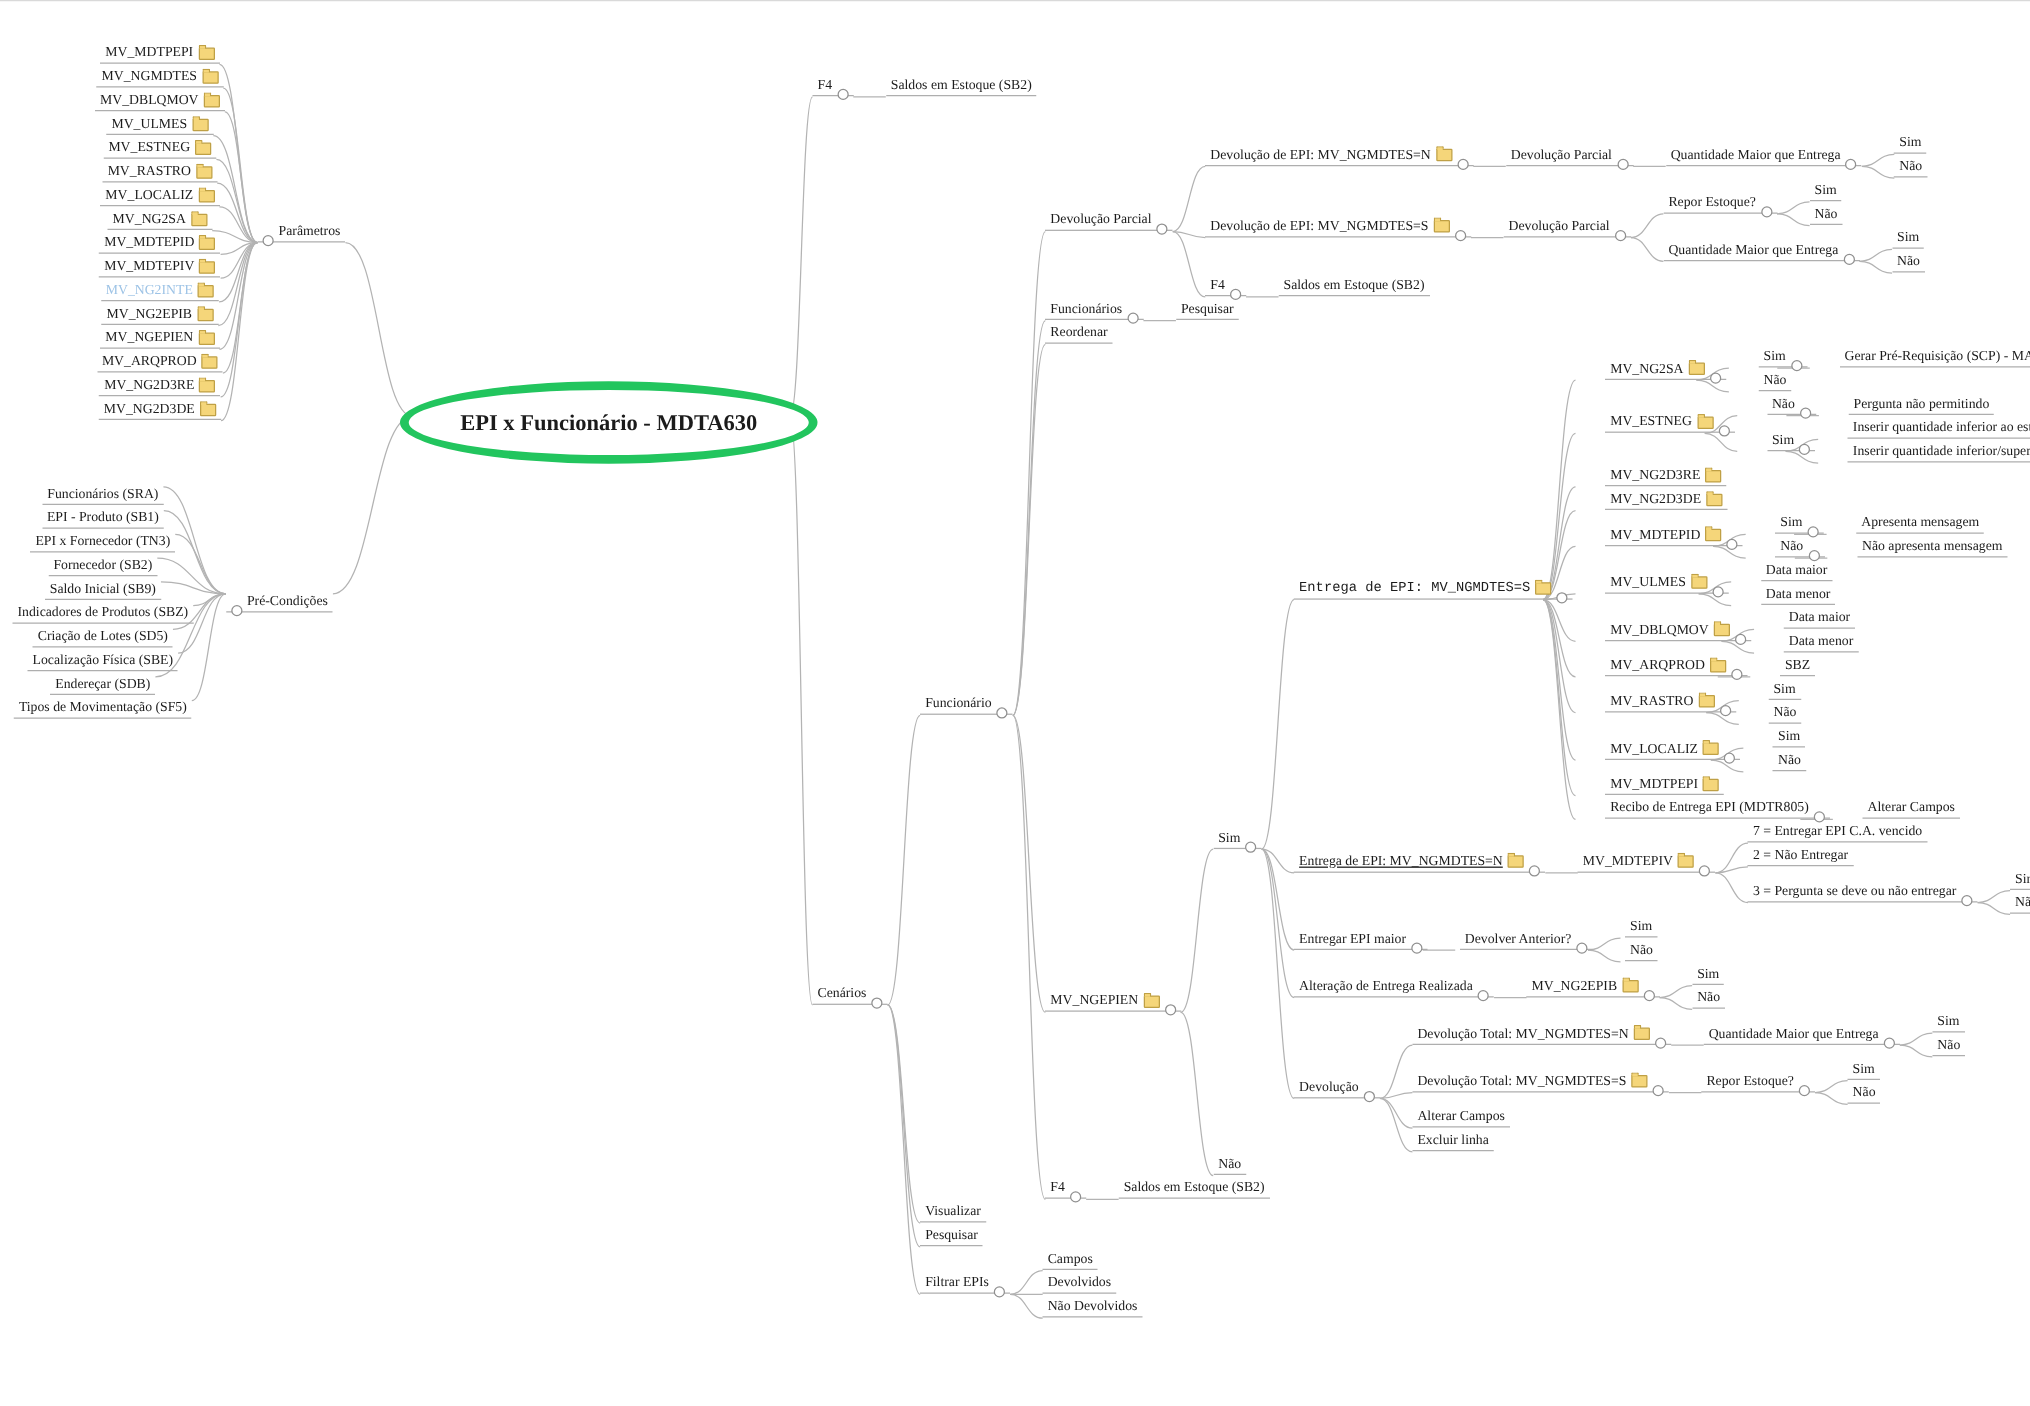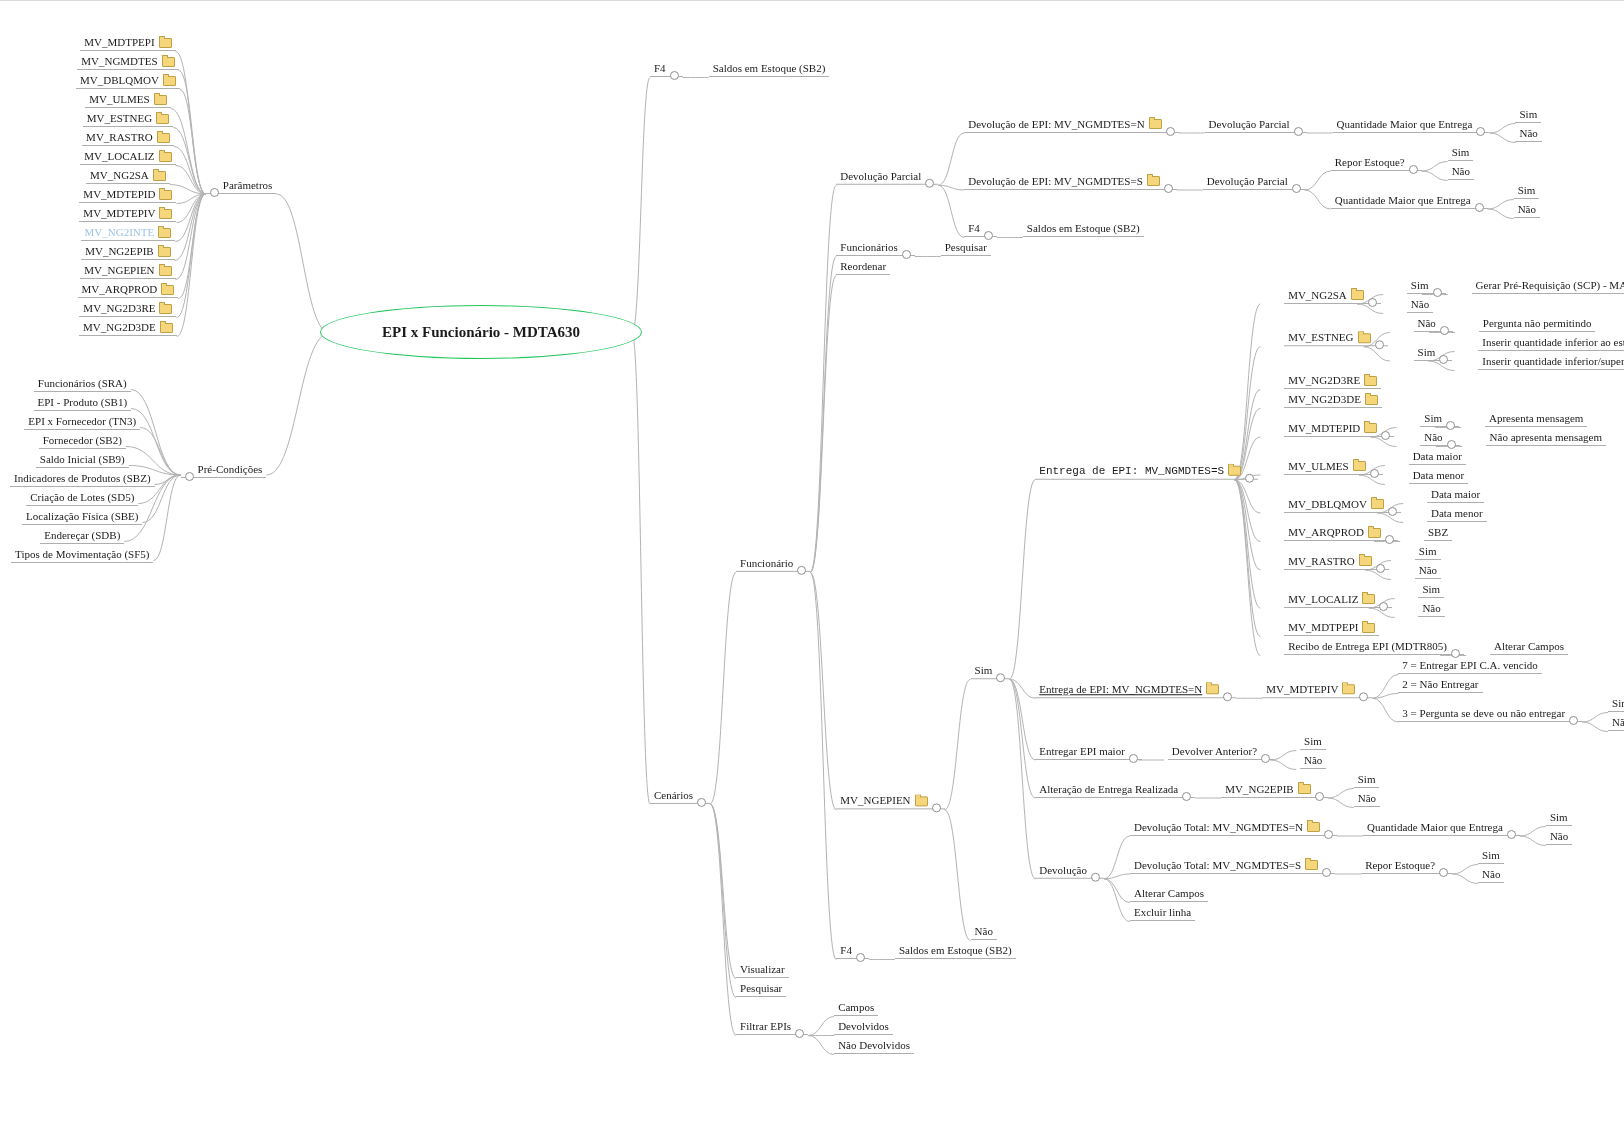--- a/index.html
+++ b/index.html
@@ -10,31 +10,31 @@
     border-top:1px solid #d9d9d9;
     border-right:1px solid #d9d9d9;
     border-bottom:1px solid #d9d9d9;
     overflow:hidden;
     font-family:"Liberation Serif", serif;
     color:#1b1b1b;
   }
   #edges{position:absolute;left:0;top:0;z-index:0;}
   .mount{position:absolute;z-index:1;}
   #branch-parametros{left:76px;top:34px;}
-  #branch-precondicoes{left:10px;top:375px;}
+  #branch-precondicoes{left:10px;top:387px;}
   #branch-f4{left:650px;top:60px;}
   #branch-cenarios{left:650px;top:106px;}
 
   #root-node{
     position:absolute;z-index:2;
     left:320px;top:304px;width:320px;height:52px;
-    border:1px solid #22c55e;border-radius:50%;
+    border:7px solid #22c55e;border-radius:50%;
     background:#ffffff;
     display:flex;align-items:center;justify-content:center;
-    font-weight:bold;font-size:15px;
+    font-weight:bold;font-size:18px;
     white-space:nowrap;
   }
 
   .row{display:flex;flex-direction:row;align-items:center;}
   .kids{display:flex;flex-direction:column;gap:3px;}
   .kids.right{margin-left:26px;align-items:flex-start;}
   .kids.left{margin-right:26px;align-items:center;}
 
   .self{
     display:flex;align-items:center;gap:4px;

